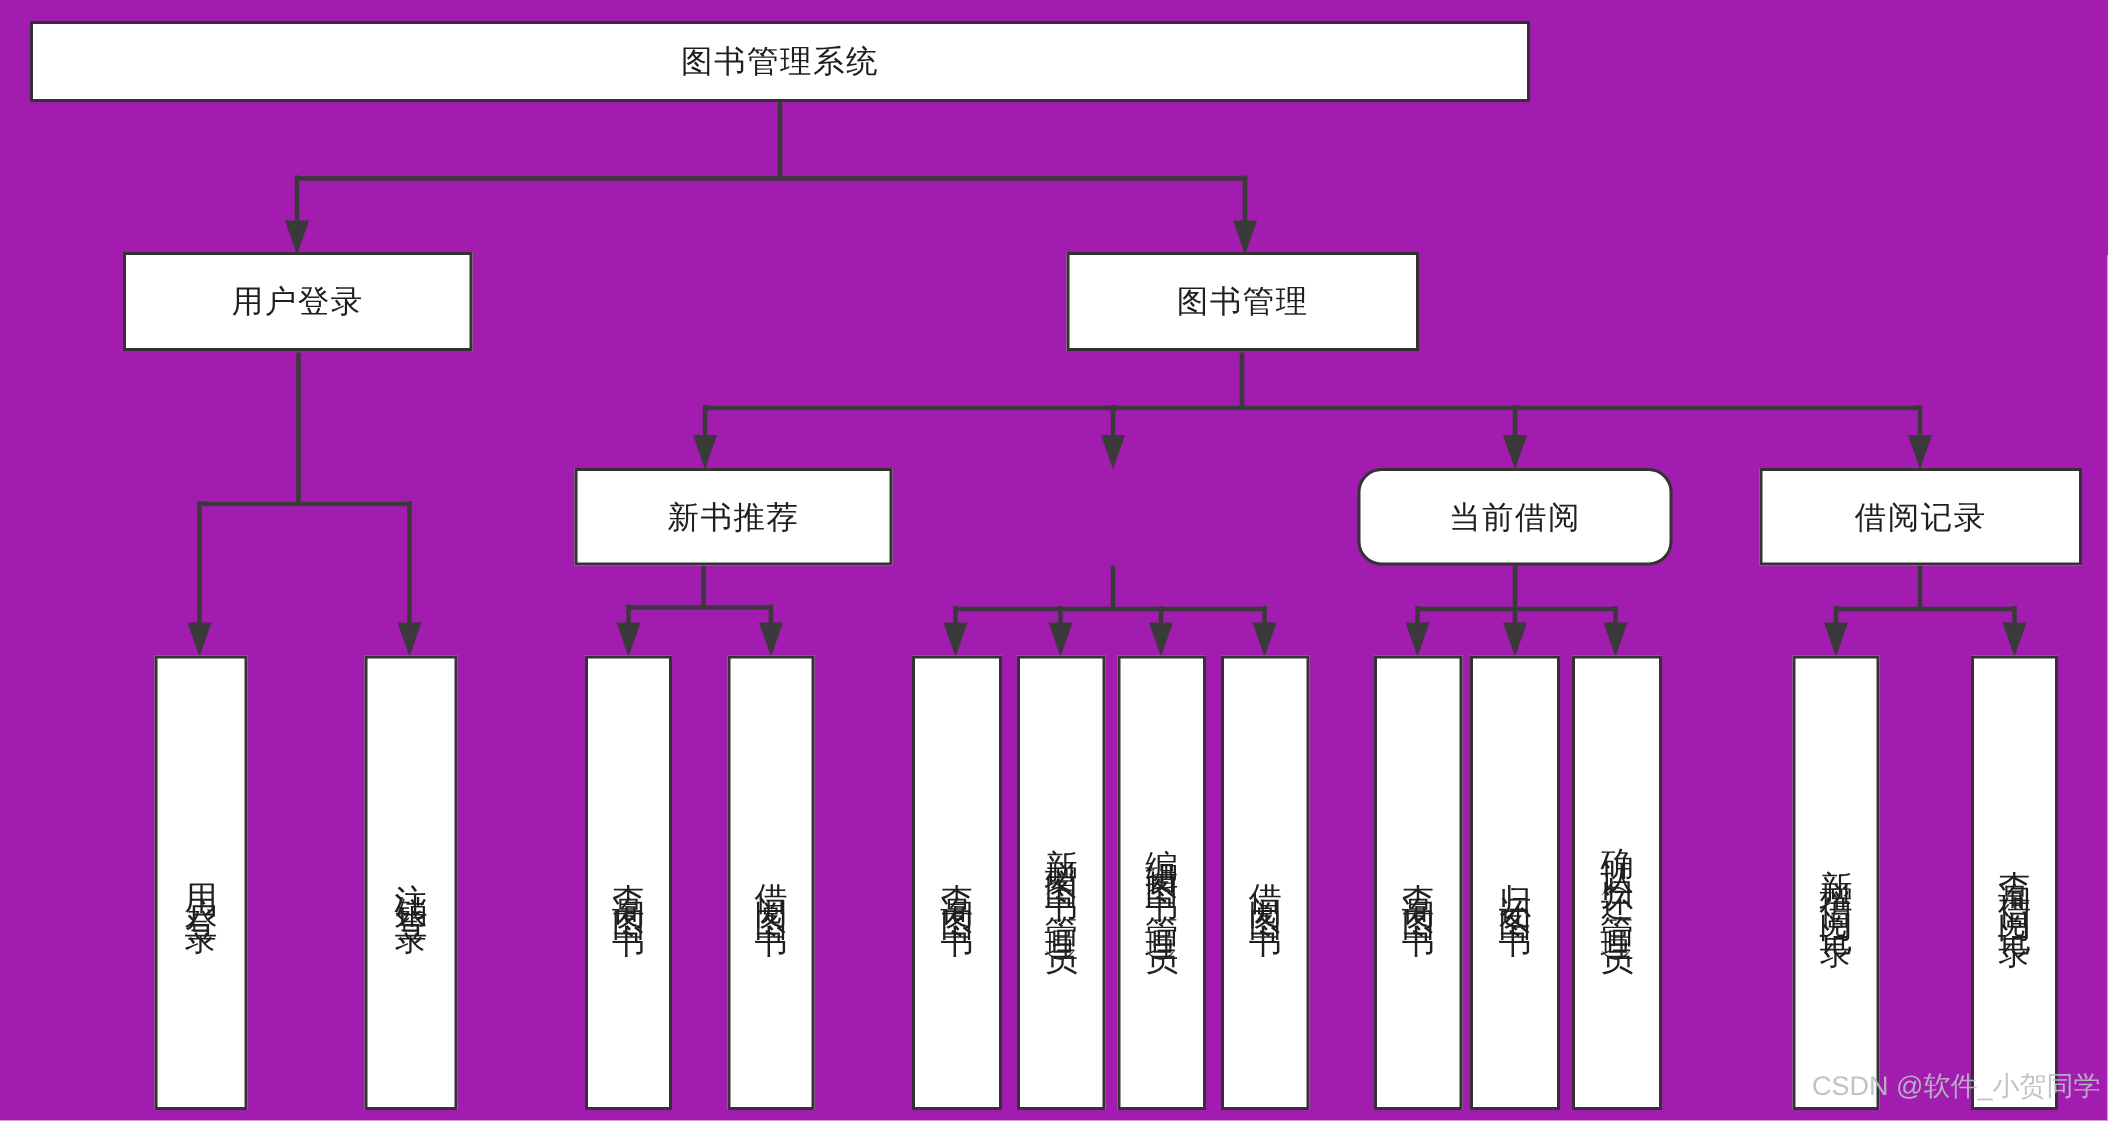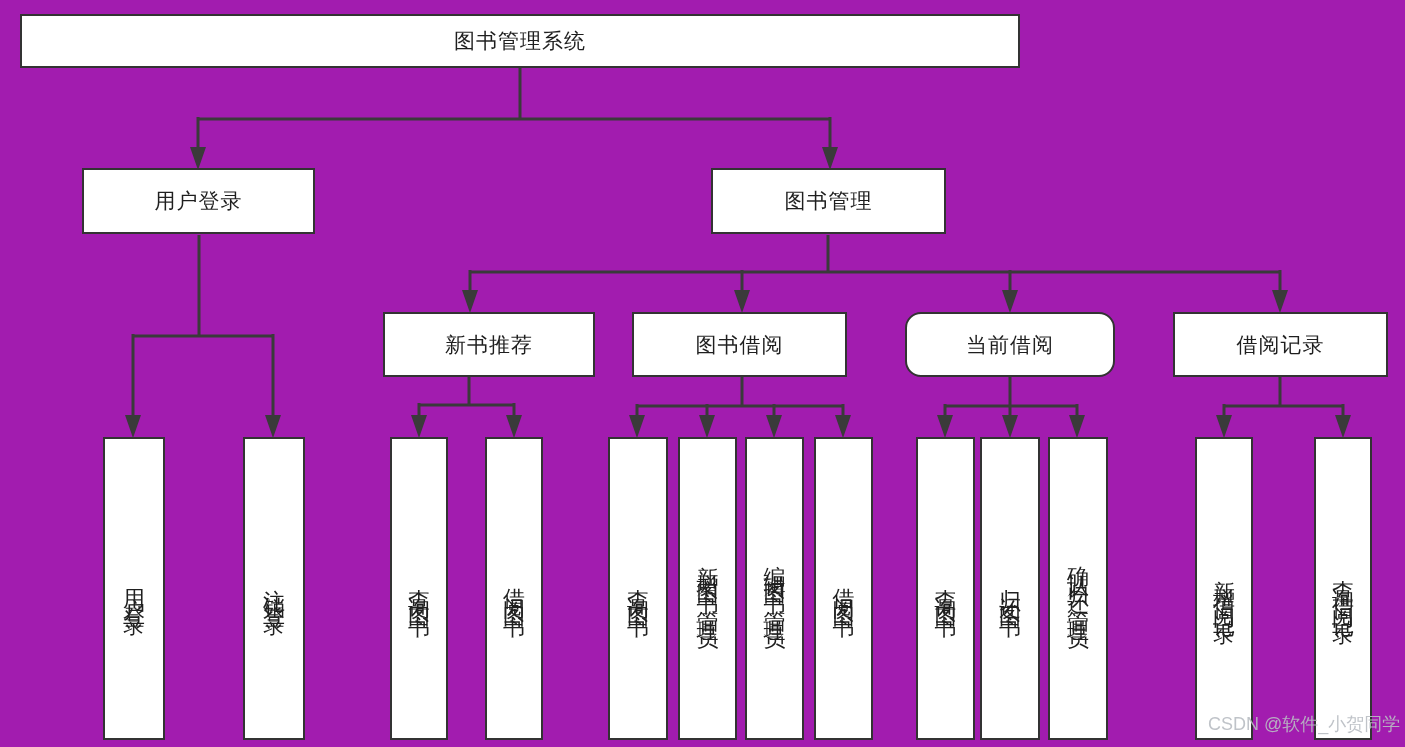--- a/index.html
+++ b/index.html
@@ -90,23 +90,20 @@
   <div class="box hbox" style="left:82px; top:168px; width:233px; height:66px;">
     <span>用户登录</span>
   </div>
   <div class="box hbox" style="left:711px; top:168px; width:235px; height:66px;">
     <span>图书管理</span>
   </div>
 
   <div class="box hbox" style="left:383px; top:312px; width:212px; height:65px;">
     <span>新书推荐</span>
   </div>
-  <div class="box hbox" style="left:632px; top:312px; width:215px; height:65px;">
-    <span>图书借阅</span>
-  </div>
   <div class="box hbox" style="left:905px; top:312px; width:210px; height:65px;border-radius:16px;">
     <span>当前借阅</span>
   </div>
   <div class="box hbox" style="left:1173px; top:312px; width:215px; height:65px;">
     <span>借阅记录</span>
   </div>
 
   <div class="box vbox" style="left:103px; top:437px; width:62px; height:303px;">
     <span>用户登录</span>
   </div>

